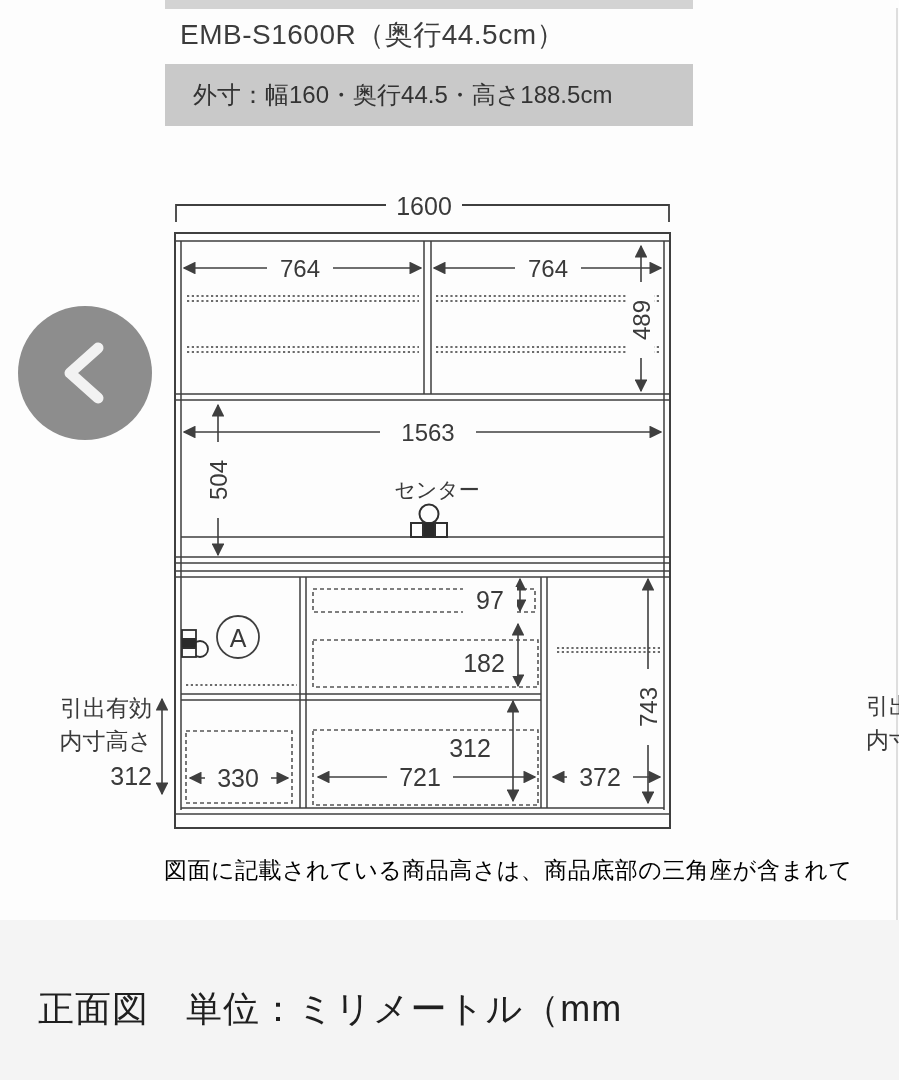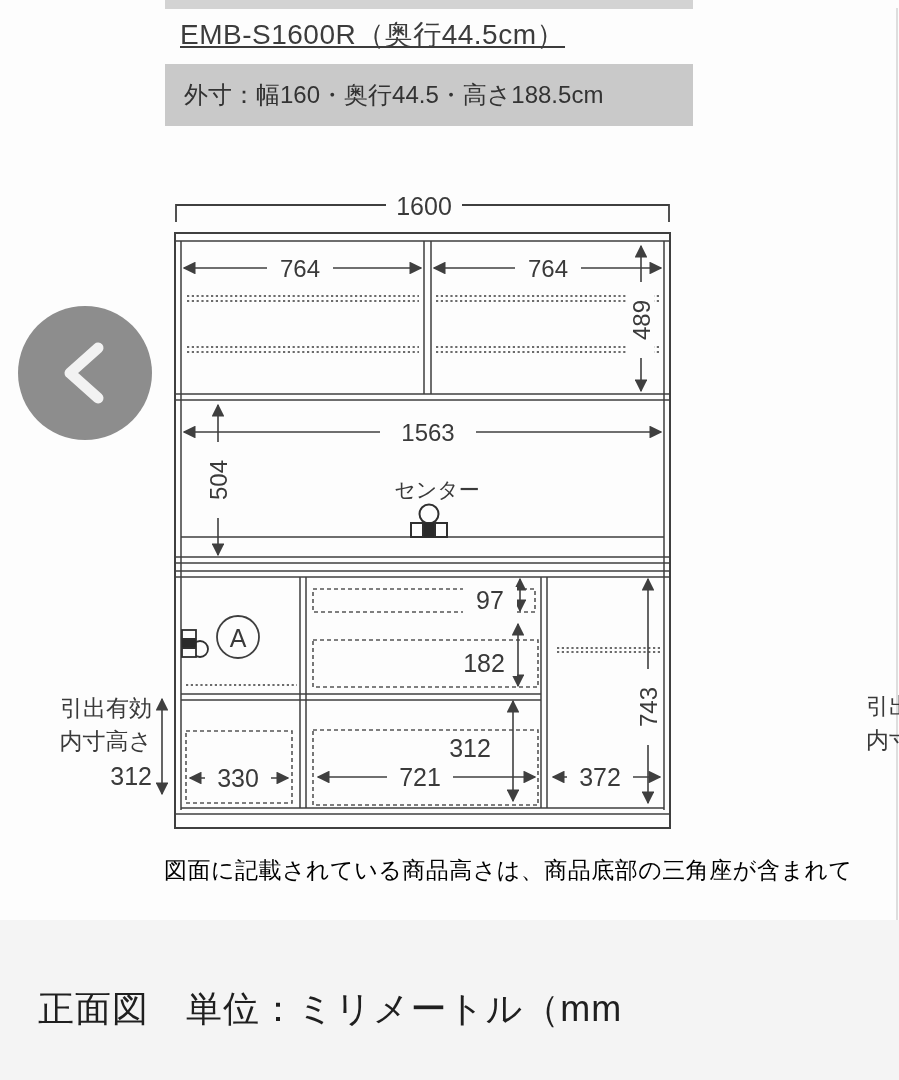--- a/index.html
+++ b/index.html
@@ -4,27 +4,27 @@
 <style>
   html,body{margin:0;padding:0;background:#ffffff;}
   .stage{
     position:relative;width:899px;height:1080px;overflow:hidden;
     background:#fdfdfd;font-family:"Liberation Sans","DejaVu Sans",sans-serif;
   }
   .top-strip{position:absolute;left:165px;top:0;width:528px;height:9px;background:#d3d3d3;}
   .right-border{position:absolute;left:896px;top:8px;width:2px;height:922px;background:#dedede;}
   .product-title{
     position:absolute;left:180px;top:16px;font-size:28px;color:#3c3c3c;
-    letter-spacing:.5px;white-space:nowrap;text-decoration:underline;
+    letter-spacing:.5px;white-space:nowrap;
   }
   .banner{
     position:absolute;left:165px;top:64px;width:528px;height:62px;background:#c9c9c9;
   }
   .banner span{
-    display:block;padding-left:19px;line-height:62px;font-size:24px;color:#333;white-space:nowrap;
+    display:block;padding-left:28px;line-height:62px;font-size:24px;color:#333;white-space:nowrap;
   }
   .nav-prev{
     position:absolute;left:18px;top:306px;width:134px;height:134px;border:none;padding:0;
     border-radius:50%;background:#8d8d8d;cursor:pointer;
   }
   .diagram-svg{position:absolute;left:0;top:0;width:899px;height:1080px;}
   .footnote{
     position:absolute;left:164px;top:855px;width:719px;font-size:23px;color:#000000;
     white-space:nowrap;overflow:hidden;letter-spacing:.5px;
   }

